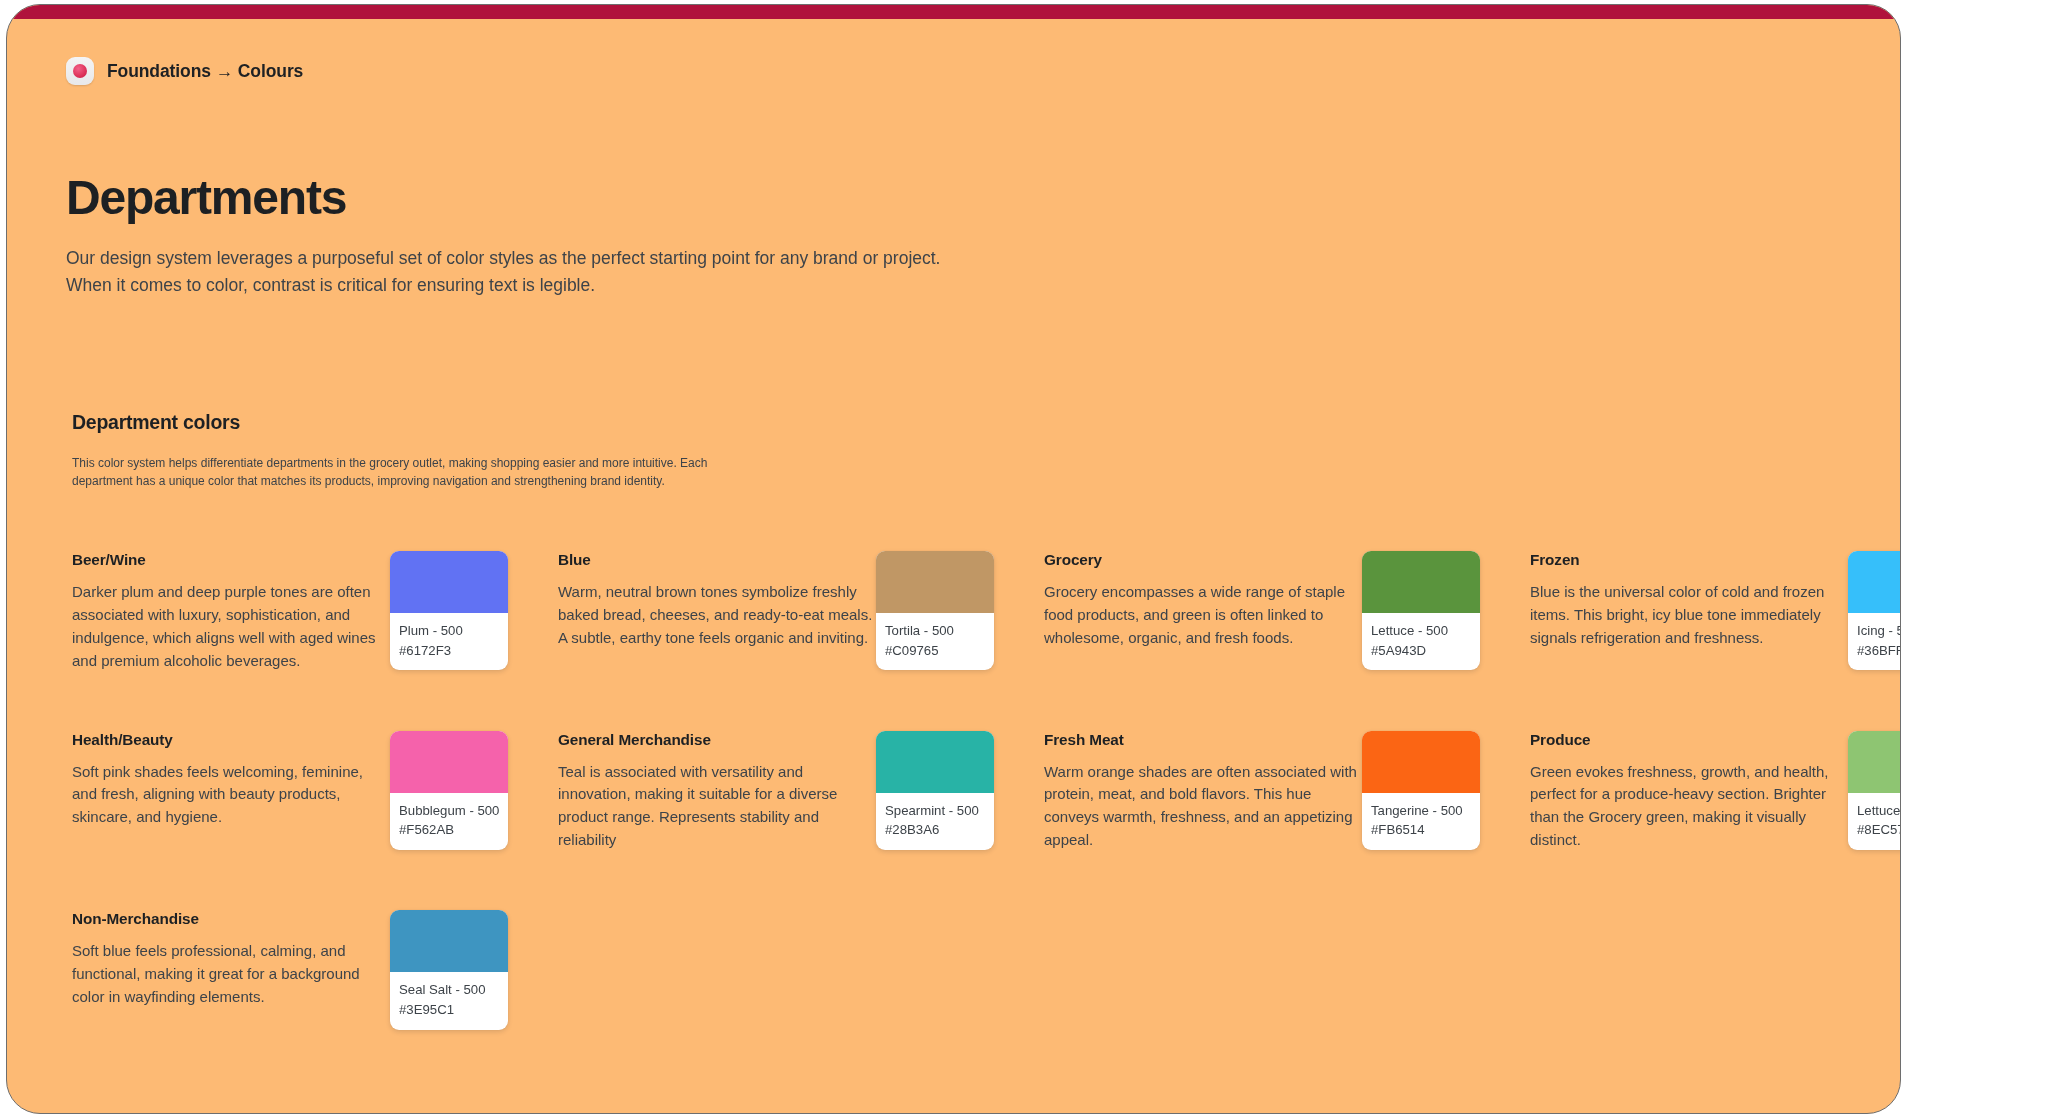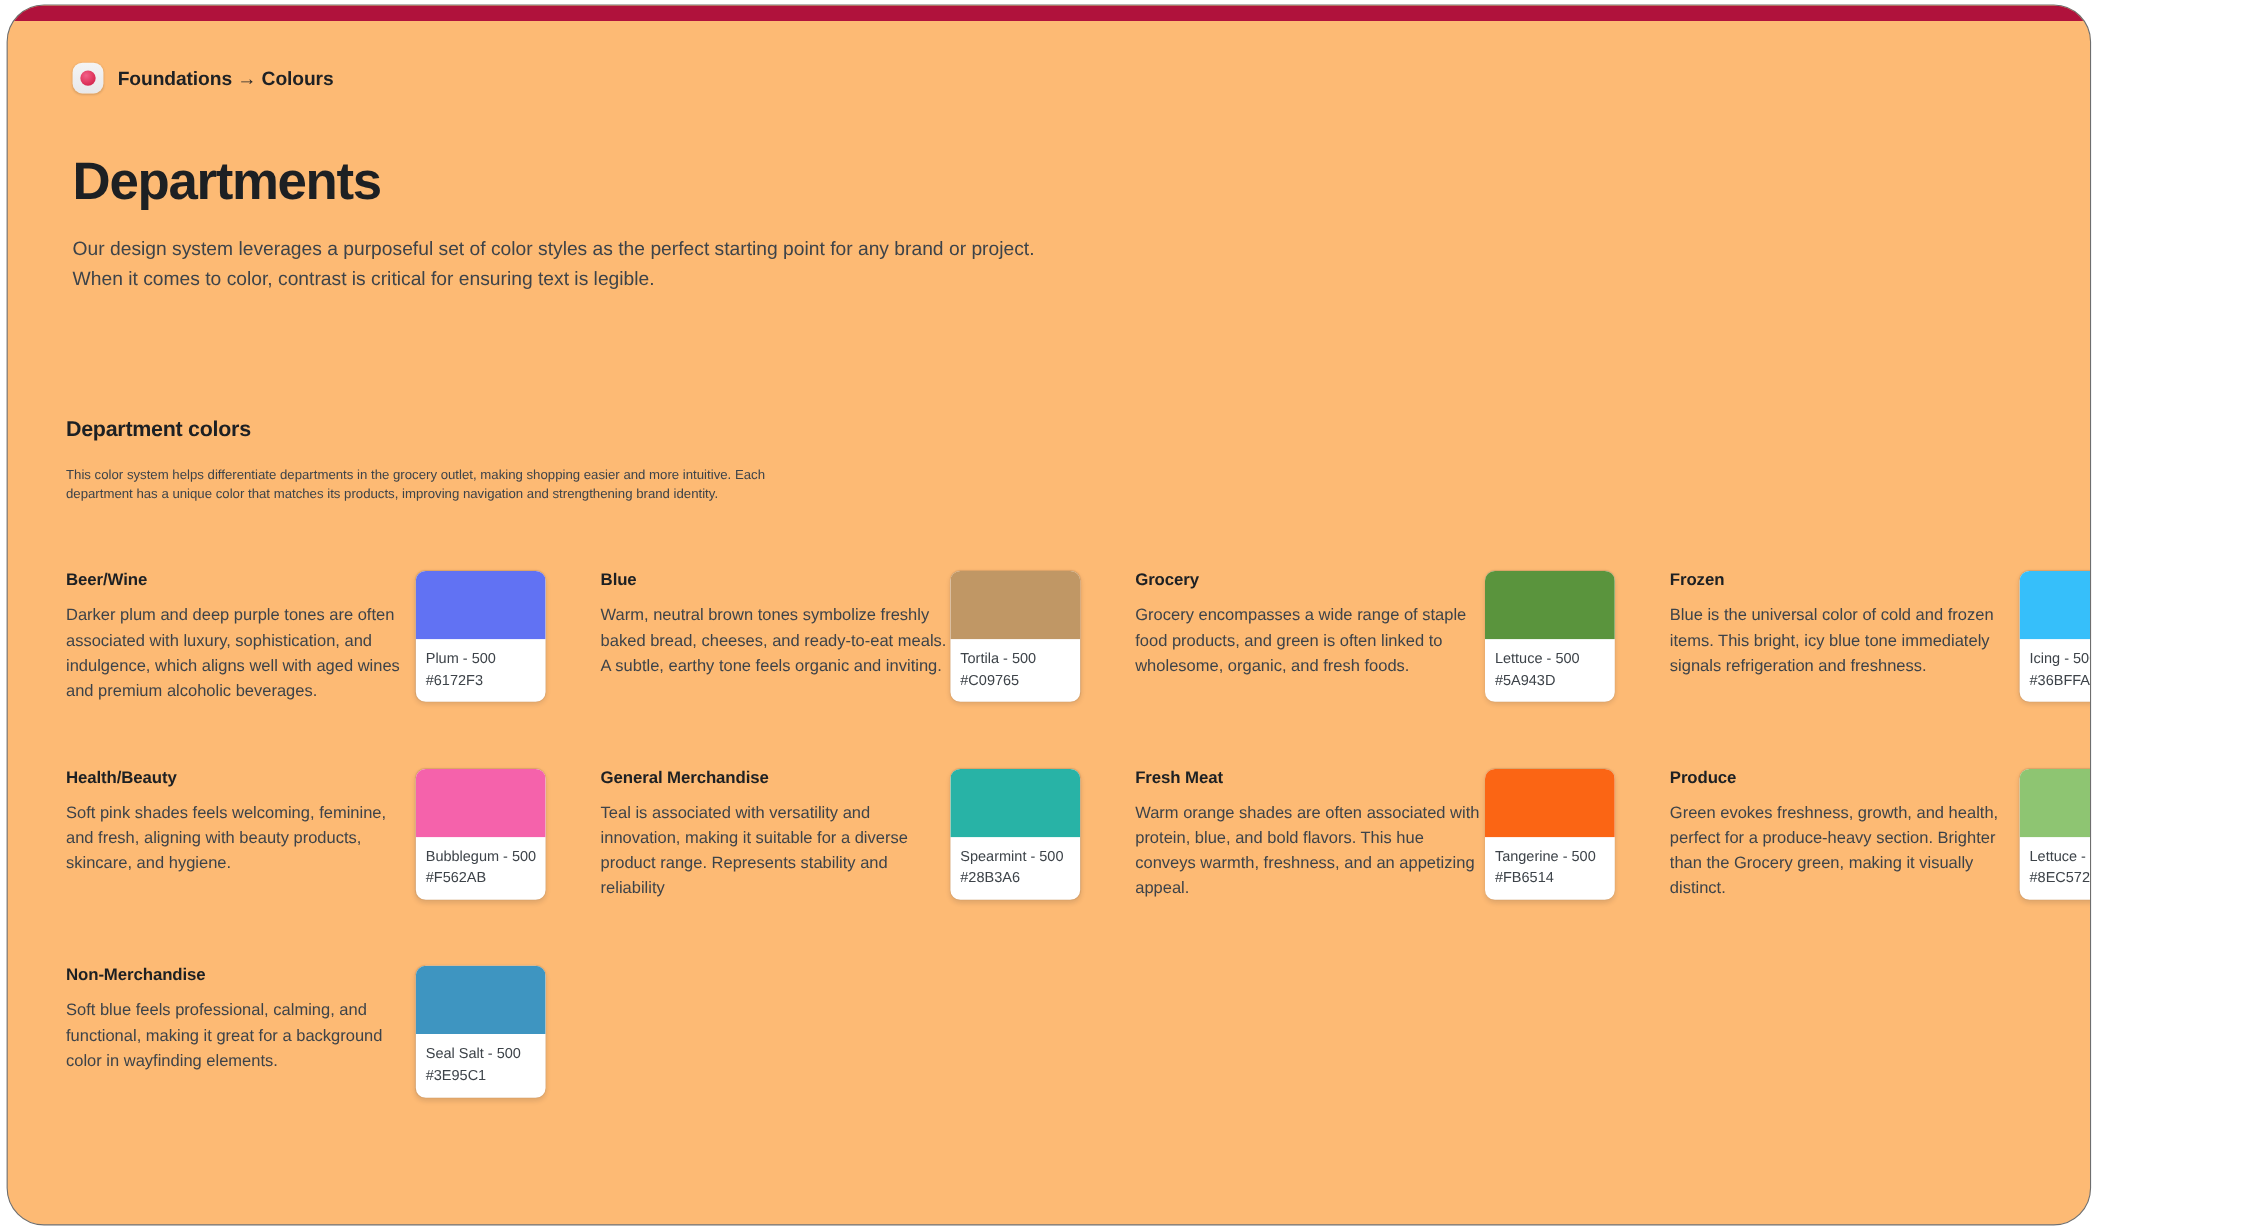--- a/index.html
+++ b/index.html
@@ -71,39 +71,39 @@
   }
   .breadcrumb-text {
     font-size: 17.5px;
     font-weight: 700;
     color: #1e2124;
     letter-spacing: -0.1px;
     white-space: nowrap;
   }
 
   
-  .title-block { margin-top: 56px; margin-left: 7px; }
+  .title-block { margin-top: 88px; margin-left: 7px; }
   .page-title {
     font-size: 48px;
     font-weight: 700;
     color: #1d2023;
     letter-spacing: -1.2px;
     line-height: 1.05;
   }
   .page-intro {
     margin-top: 22px;
     font-size: 17.5px;
     line-height: 1.52;
     color: #3d4349;
     max-width: 900px;
   }
   .page-intro span { display: block; }
 
   
-  .section { margin-top: 112px; margin-left: 1px; }
+  .section { margin-top: 112px; margin-left: 13px; }
   .section-title {
     font-size: 19.5px;
     font-weight: 700;
     color: #1d2023;
     letter-spacing: -0.25px;
   }
   .section-desc {
     margin-top: 20px;
     font-size: 12px;
     line-height: 1.55;
@@ -276,21 +276,21 @@
             <div class="swatch-meta">
               <div class="swatch-label">Spearmint - 500</div>
               <div class="swatch-hex">#28B3A6</div>
             </div>
           </div>
         </div>
 
         <div class="dept-cell">
           <div class="dept-copy">
             <div class="dept-name">Fresh Meat</div>
-            <div class="dept-desc">Warm orange shades are often associated with protein, blue, and bold flavors. This hue conveys warmth, freshness, and an appetizing appeal.</div>
+            <div class="dept-desc">Warm orange shades are often associated with protein, meat, and bold flavors. This hue conveys warmth, freshness, and an appetizing appeal.</div>
           </div>
           <div class="swatch-card">
             <div class="swatch-color" style="background: rgb(251, 101, 20);"></div>
             <div class="swatch-meta">
               <div class="swatch-label">Tangerine - 500</div>
               <div class="swatch-hex">#FB6514</div>
             </div>
           </div>
         </div>
 

